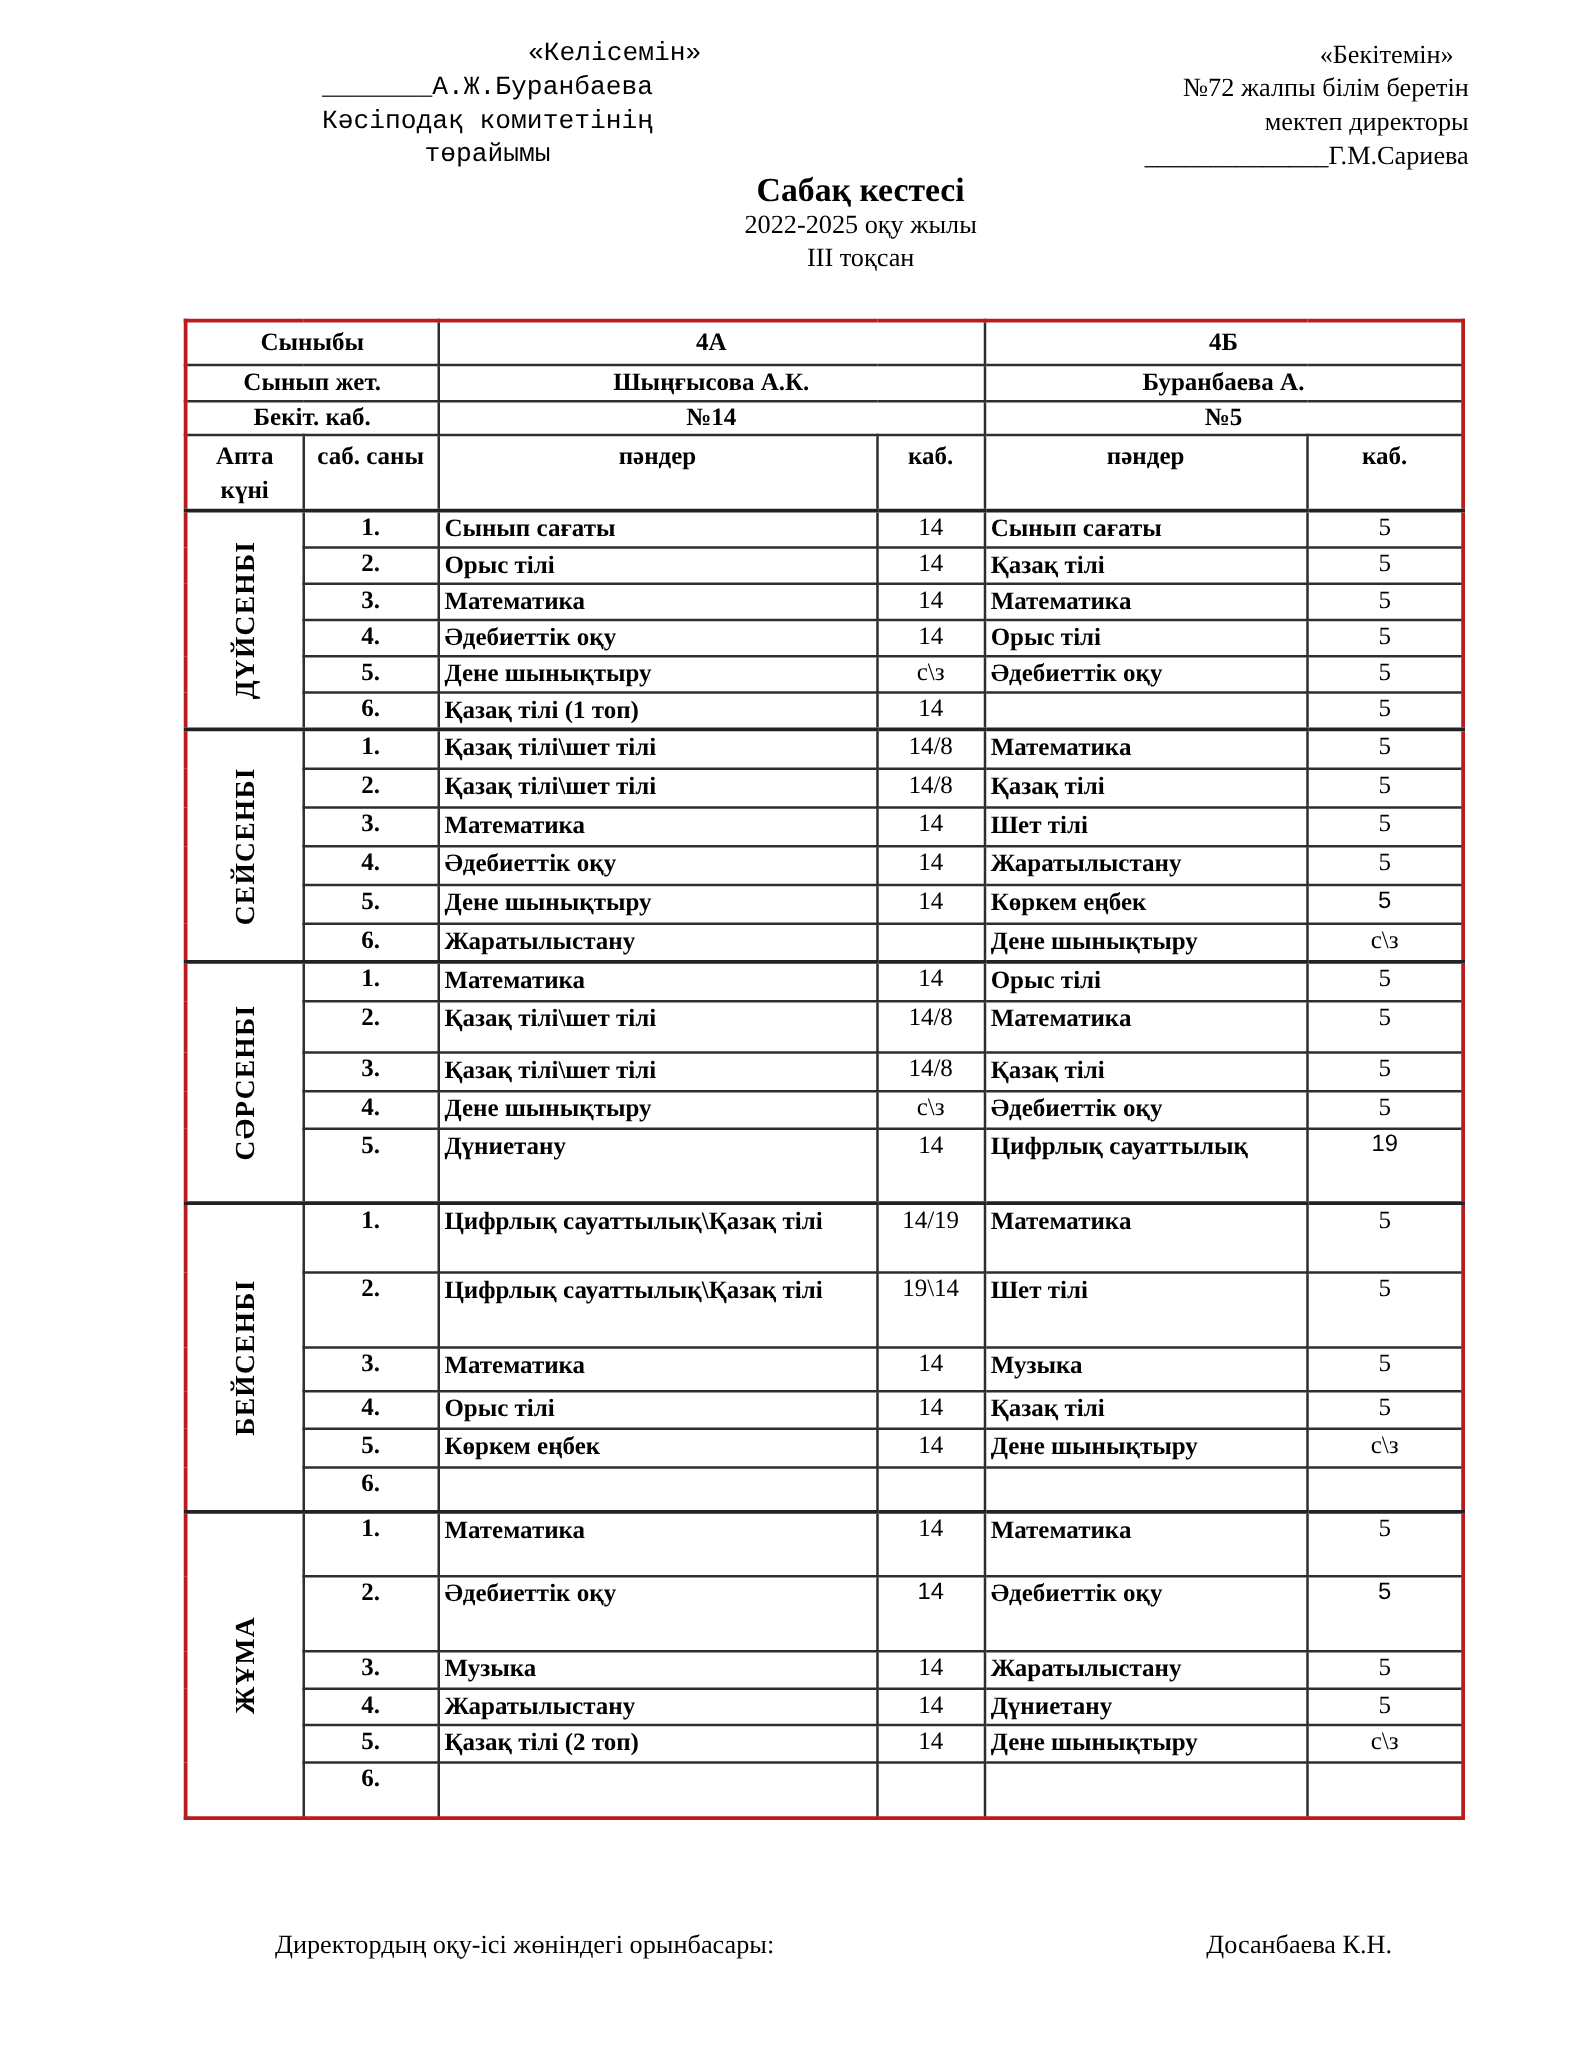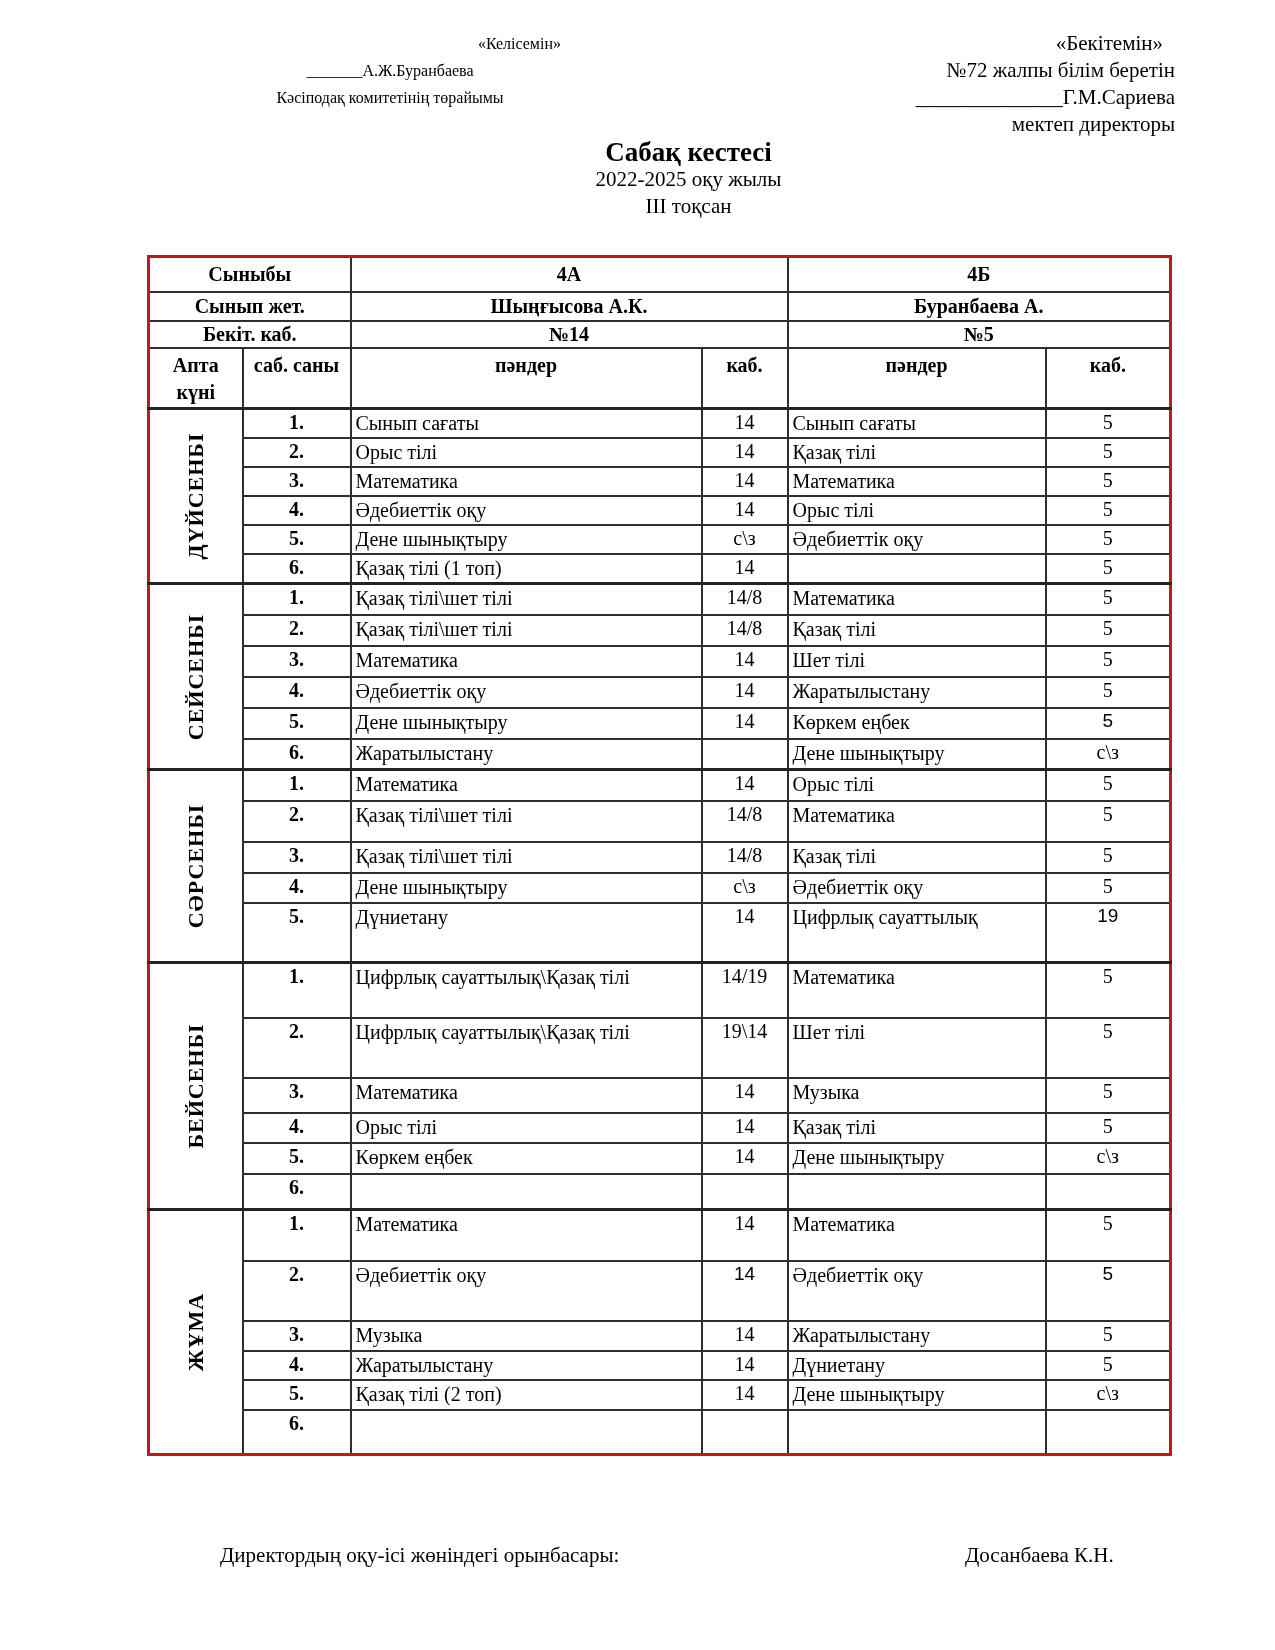--- a/index.html
+++ b/index.html
@@ -4,21 +4,21 @@
 <style>
   html,body { margin:0; padding:0; background:#ffffff; }
   .page {
     position:relative; width:1275px; height:1650px; background:#ffffff;
     font-family:"Liberation Serif","DejaVu Serif",serif; color:#000;
     overflow:hidden;
   }
 
   
   .hdr-left  { position:absolute; top:30px; left:203px; width:374px;
-               font-size:16px; line-height:27px; text-align:center; }
+               font-size:21px; line-height:27px; text-align:center;font-family:Liberation Mono, monospace; }
   .hdr-left .l1 { text-align:right; padding-right:16px; }
   .hdr-right { position:absolute; top:30px; left:853px; width:322px;
                font-size:21px; line-height:27px; text-align:right; }
   .hdr-right .l1 { padding-right:12px; }
   .title-block { position:absolute; top:139px; left:0; width:1275px;
                  box-sizing:border-box; padding-left:102px;
                  text-align:center; font-size:21px; line-height:27px; }
   .title-block .t1 { font-weight:bold; font-size:27px; }
 
   
@@ -37,21 +37,21 @@
   tr.colhdr td { font-weight:bold; text-align:center; vertical-align:top;
                  line-height:27px; padding-top:3px; }
 
   td.day { font-weight:bold; text-align:center; position:relative; }
   td.day .rot {
     position:absolute; top:50%; left:50%;
     transform:translate(-50%,-50%) rotate(-90deg);
     white-space:nowrap; font-size:22px; letter-spacing:1px;
   }
   td.num  { font-weight:bold; text-align:center; }
-  td.subj { padding-left:9px; line-height:25px; }
+  td.subj { padding-left:9px; line-height:25px;font-weight:bold; }
   td.room { text-align:center; }
   td.sans { font-family:"Liberation Sans","DejaVu Sans",sans-serif; font-size:19px; }
 
   
   .footer { position:absolute; top:1543px; left:0; width:1275px; font-size:21px; }
   .footer .f-label { position:absolute; left:220px; top:0; }
   .footer .f-name  { position:absolute; left:965px; top:0; }
 </style>
 </head>
 <body>
@@ -60,22 +60,22 @@
 
   <div class="hdr-left">
     <div class="l1">«Келісемін»</div>
     <div>_______А.Ж.Буранбаева</div>
     <div>Кәсіподақ комитетінің төрайымы</div>
   </div>
 
   <div class="hdr-right">
     <div class="l1">«Бекітемін»</div>
     <div>№72 жалпы білім беретін</div>
+    <div>мектеп директоры</div>
     <div>______________Г.М.Сариева</div>
-    <div>мектеп директоры</div>
   </div>
 
   <div class="title-block">
     <div class="t1">Сабақ кестесі</div>
     <div>2022-2025 оқу жылы</div>
     <div>ІІІ тоқсан</div>
   </div>
 
   <table class="schedule">
     <colgroup>

